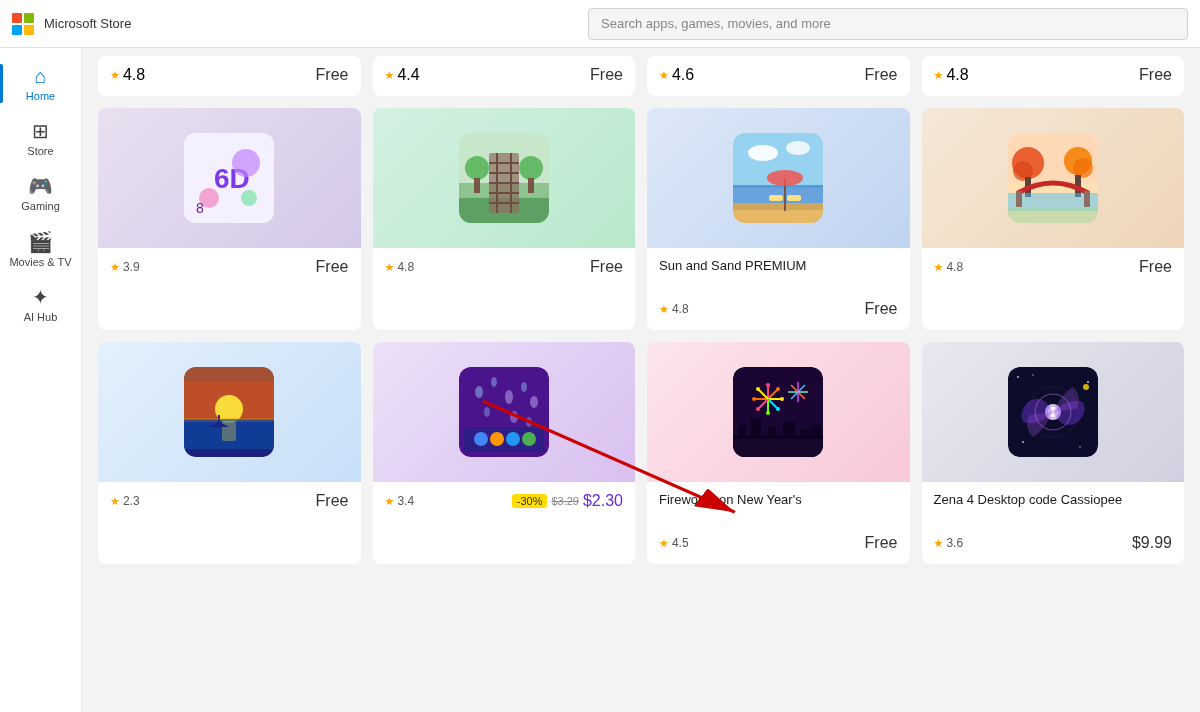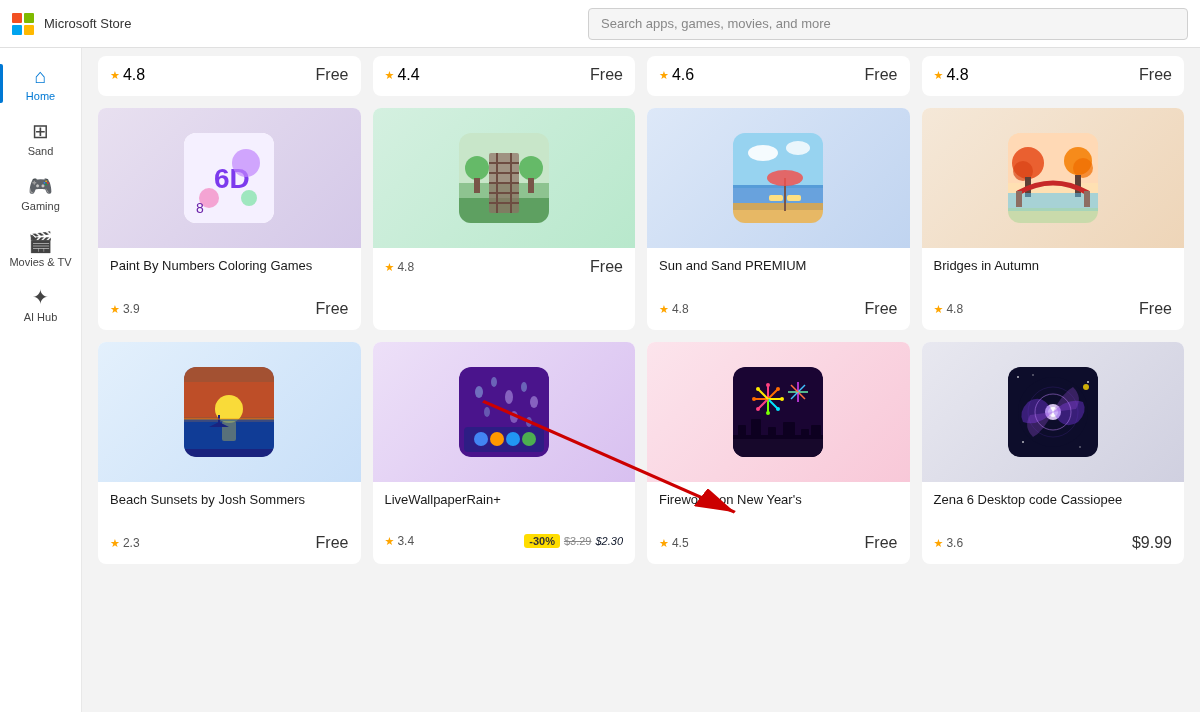--- a/index.html
+++ b/index.html
@@ -124,23 +124,23 @@
       display: flex; align-items: center; justify-content: center;
       font-size: 32px;
     }
     .app-card-info { padding: 10px 12px 12px; }
     .app-card-name { font-size: 13px; color: #1a1a1a; font-weight: 500; line-height: 1.3; margin-bottom: 8px; min-height: 34px; }
     .app-card-meta { display: flex; align-items: center; justify-content: space-between; font-size: 12px; color: #555; }
     .rating { display: flex; align-items: center; gap: 3px; }
     .star { color: #ffa500; font-size: 11px; }
     .price { font-size: 16px; color: #333; }
     .price-discount { display: flex; align-items: center; gap: 4px; }
-    .discount-badge { background: #ffdd00; color: #333; font-size: 11px; font-weight: 700; padding: 1px 5px; border-radius: 3px; }
+    .discount-badge { background: #ffdd00; color: #333; font-size: 11px; font-weight: 400; padding: 1px 5px; border-radius: 3px; }
     .original-price { text-decoration: line-through; color: #888; font-size: 11px; }
-    .new-price { color: #0f172a; font-size: 11px; font-weight: 500; font-style: italic; }
+    .new-price { color: #6d28d9; font-size: 16px; font-weight: 500; }
 
     
     .bg-lavender { background: linear-gradient(135deg, #e8e0f0 0%, #d4c8e8 100%); }
     .bg-mint { background: linear-gradient(135deg, #d4f0e0 0%, #b8e8cc 100%); }
     .bg-peach { background: linear-gradient(135deg, #f5e8d8 0%, #eed5b8 100%); }
     .bg-pink { background: linear-gradient(135deg, #fce4ec 0%, #f8c8d8 100%); }
     .bg-blue { background: linear-gradient(135deg, #e3f0fc 0%, #c8dff8 100%); }
     .bg-purple { background: linear-gradient(135deg, #ede0f8 0%, #d8c0f0 100%); }
     .bg-gray { background: linear-gradient(135deg, #e8e8f0 0%, #d0d0e0 100%); }
     .bg-sky { background: linear-gradient(135deg, #dde8f8 0%, #c0d4f0 100%); }
@@ -183,21 +183,21 @@
 
 <div class="main-layout">
 
   <nav class="sidebar">
     <div class="sidebar-item active">
       <span class="sidebar-icon">⌂</span>
       <span class="sidebar-label">Home</span>
     </div>
     <div class="sidebar-item">
       <span class="sidebar-icon">⊞</span>
-      <span class="sidebar-label">Sand</span>
+      <span class="sidebar-label">Store</span>
     </div>
     <div class="sidebar-item">
       <span class="sidebar-icon">🎮</span>
       <span class="sidebar-label">Gaming</span>
     </div>
     <div class="sidebar-item">
       <span class="sidebar-icon">🎬</span>
       <span class="sidebar-label">Movies &amp; TV</span>
     </div>
     <div class="sidebar-item">
@@ -249,21 +249,20 @@
                 <rect width="90" height="90" rx="10" fill="#f5f0ff"></rect>
                 <text x="30" y="55" font-size="28" font-weight="bold" fill="#7c3aed">6D</text>
                 <circle cx="62" cy="30" r="14" fill="#c084fc" opacity="0.7"></circle>
                 <circle cx="25" cy="65" r="10" fill="#f472b6" opacity="0.6"></circle>
                 <circle cx="65" cy="65" r="8" fill="#4ade80" opacity="0.5"></circle>
                 <text x="12" y="80" font-size="14" fill="#6b21a8">8</text>
               </svg>
             </div>
           </div>
           <div class="app-card-info">
-            <div class="app-card-name">Paint By Numbers Coloring Games</div>
             <div class="app-card-meta">
               <div class="rating">
                 <span class="star">★</span>
                 <span>3.9</span>
               </div>
               <span class="price">Free</span>
             </div>
           </div>
         </div>
 
@@ -357,21 +356,20 @@
 
                 <path d="M10 60 Q45 40 80 60" stroke="#c62828" stroke-width="5" fill="none"></path>
                 <rect x="8" y="58" width="6" height="16" fill="#8d6e63"></rect>
                 <rect x="76" y="58" width="6" height="16" fill="#8d6e63"></rect>
 
                 <rect x="0" y="75" width="90" height="15" rx="0" fill="#a5d6a7" opacity="0.6"></rect>
               </svg>
             </div>
           </div>
           <div class="app-card-info">
-            <div class="app-card-name">Bridges in Autumn</div>
             <div class="app-card-meta">
               <div class="rating">
                 <span class="star">★</span>
                 <span>4.8</span>
               </div>
               <span class="price">Free</span>
             </div>
           </div>
         </div>
 
@@ -395,21 +393,20 @@
                 <rect x="38" y="54" width="14" height="20" rx="2" fill="#ffeb3b" opacity="0.3"></rect>
 
                 <path d="M25 60 L35 55 L45 60 Z" fill="#1a237e"></path>
                 <rect x="34" y="48" width="2" height="8" fill="#1a237e"></rect>
 
                 <line x1="0" y1="52" x2="90" y2="52" stroke="#ff8f00" stroke-width="1" opacity="0.7"></line>
               </svg>
             </div>
           </div>
           <div class="app-card-info">
-            <div class="app-card-name">Beach Sunsets by Josh Sommers</div>
             <div class="app-card-meta">
               <div class="rating">
                 <span class="star">★</span>
                 <span>2.3</span>
               </div>
               <span class="price">Free</span>
             </div>
           </div>
         </div>
 
@@ -431,21 +428,20 @@
                 <rect x="5" y="60" width="80" height="25" rx="4" fill="#1a237e" opacity="0.6"></rect>
 
                 <circle cx="22" cy="72" r="7" fill="#4285f4"></circle>
                 <circle cx="38" cy="72" r="7" fill="#ff9800"></circle>
                 <circle cx="54" cy="72" r="7" fill="#2196f3"></circle>
                 <circle cx="70" cy="72" r="7" fill="#4caf50"></circle>
               </svg>
             </div>
           </div>
           <div class="app-card-info">
-            <div class="app-card-name">LiveWallpaperRain+</div>
             <div class="app-card-meta">
               <div class="rating">
                 <span class="star">★</span>
                 <span>3.4</span>
               </div>
               <div class="price-discount">
                 <span class="discount-badge">-30%</span>
                 <span class="original-price">$3.29</span>
                 <span class="new-price">$2.30</span>
               </div>
@@ -535,21 +531,21 @@
                 <path d="M45 45 Q55 25 65 20 Q75 30 68 42" fill="#9d4edd" opacity="0.3"></path>
                 <path d="M45 45 Q35 65 25 70 Q15 60 22 48" fill="#9d4edd" opacity="0.3"></path>
 
                 <circle cx="45" cy="45" r="18" fill="none" stroke="#c084fc" stroke-width="1" opacity="0.5"></circle>
                 <circle cx="45" cy="45" r="25" fill="none" stroke="#7c3aed" stroke-width="0.5" opacity="0.3"></circle>
                 <circle cx="78" cy="20" r="3" fill="#ffd700" opacity="0.8"></circle>
               </svg>
             </div>
           </div>
           <div class="app-card-info">
-            <div class="app-card-name">Zena 6 Desktop code Cassiopee</div>
+            <div class="app-card-name">Zena 4 Desktop code Cassiopee</div>
             <div class="app-card-meta">
               <div class="rating">
                 <span class="star">★</span>
                 <span>3.6</span>
               </div>
               <span class="price">$9.99</span>
             </div>
           </div>
         </div>
 

